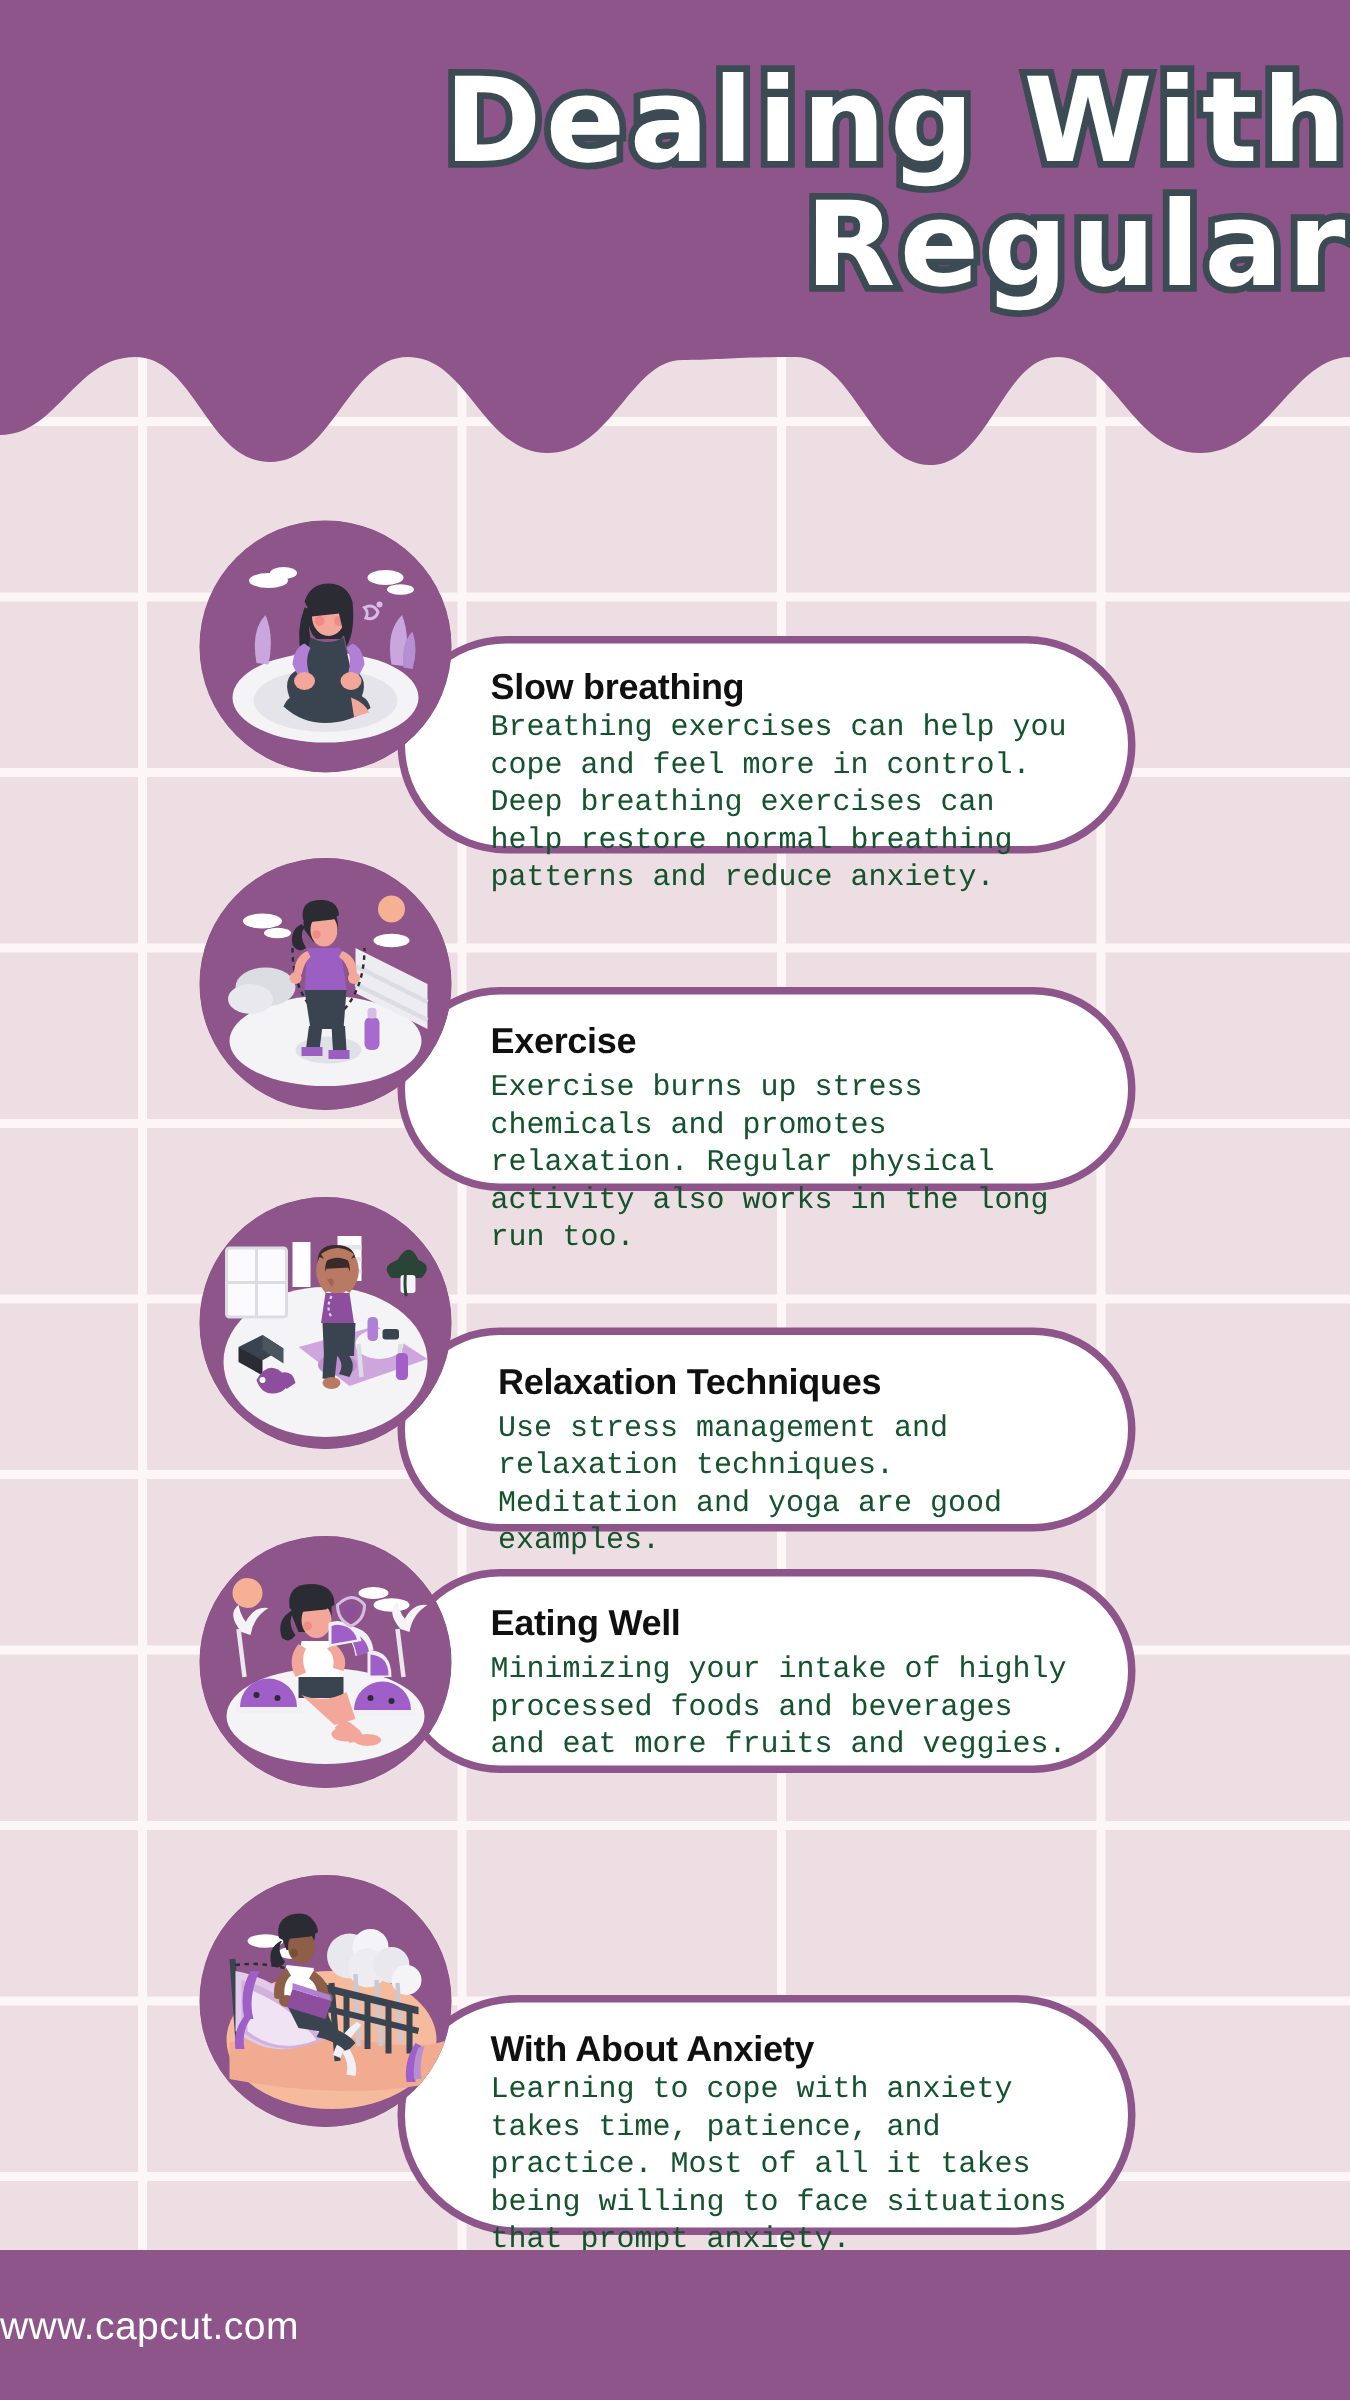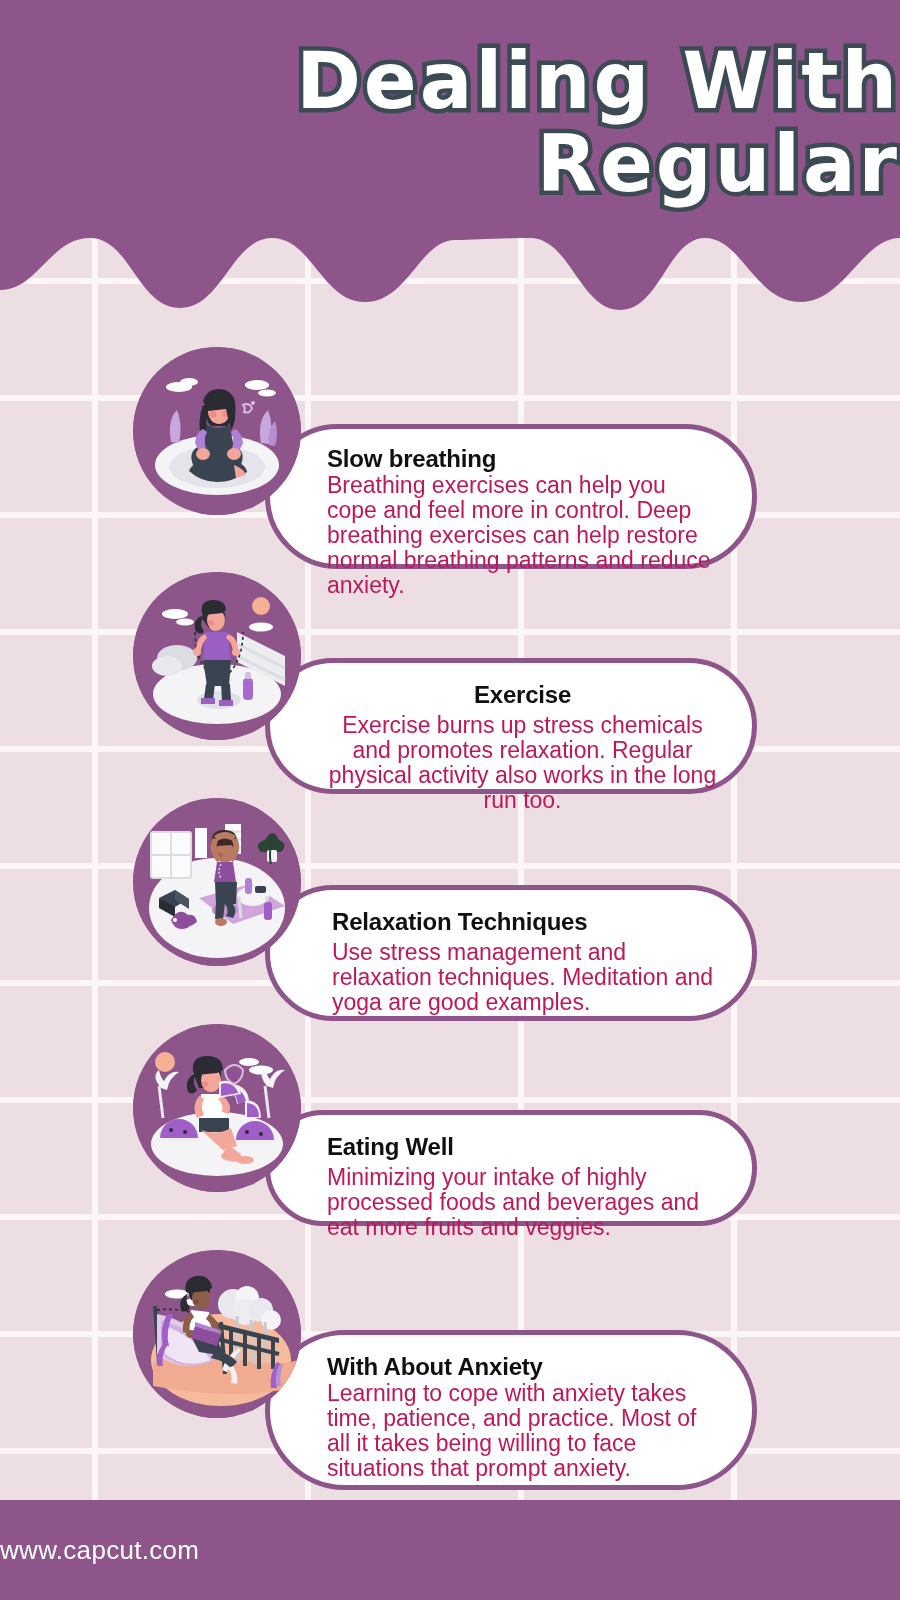--- a/index.html
+++ b/index.html
@@ -68,24 +68,24 @@
     z-index:5;
   }
   .card-title {
     font-size:24px;
     font-weight:700;
     color:#101010;
     letter-spacing:-0.2px;
     font-family:"Liberation Sans", sans-serif;
   }
   .card-body {
-    font-size:23px;
+    font-size:20px;
     line-height:25px;
-    color:#be185d;
-    font-family:Liberation Sans, sans-serif;
+    color:#14532d;
+    font-family:Liberation Mono, monospace;
   }
 
   
   #footer {
     position:absolute; left:0; bottom:0; width:900px; height:100px;
     background:#8d5589; z-index:7;
     display:flex; align-items:center; justify-content:flex-start;
   }
   #footer-url {
     color:#ffffff; font-size:26px; letter-spacing:0.3px;
@@ -130,21 +130,21 @@
       <path d="M102 82 q7 3 8 14 l-7 14 l-6 -3 q6 -13 1 -22 z" fill="#b07fd6"></path>
       <ellipse cx="70" cy="107" rx="7" ry="6" fill="#f2a79a"></ellipse>
       <ellipse cx="101" cy="107" rx="7" ry="6" fill="#f2a79a"></ellipse>
       <path d="M101 118 q10 4 12 10 l-10 3 z" fill="#f2a79a"></path>
       <path d="M110 58 q6 -3 9 3 q-2 6 -8 4 q2 -4 -1 -7 z" fill="none" stroke="#d8bce6" stroke-width="2"></path>
       <circle cx="120" cy="56" r="2" fill="#d8bce6"></circle>
     </svg>
   </div>
 
   <div class="card" style="left:265px; top:658px; width:492px; height:136px; border-radius:68px;">
-    <div style="padding:18px 34px 0 57px;text-align:center;">
+    <div style="padding:18px 34px 0 57px;">
       <div class="card-title">Exercise</div>
       <div class="card-body" style="margin-top:4px;">Exercise burns up stress chemicals and promotes relaxation. Regular physical activity also works in the long run too.</div>
     </div>
   </div>
   <div class="circle" style="left:133px; top:572px;">
     <svg viewBox="0 0 168 168">
       <circle cx="84" cy="84" r="84" fill="#8d5589"></circle>
       <ellipse cx="84" cy="122" rx="64" ry="30" fill="#f4f4f6"></ellipse>
       <circle cx="128" cy="34" r="9" fill="#f6b195"></circle>
       <ellipse cx="42" cy="42" rx="13" ry="5" fill="#ffffff"></ellipse>
@@ -219,21 +219,21 @@
       <path d="M84 64 q-10 -12 -4 -24 l5 2 q-4 10 4 19 z" fill="#b87a63"></path>
       <path d="M100 64 q10 -12 4 -24 l-5 2 q4 10 -4 19 z" fill="#b87a63"></path>
       <path d="M81 38 q11 -8 22 0 l-3 5 q-8 -5 -16 0 z" fill="#b87a63"></path>
       <path d="M38 122 q8 -14 18 -4 q6 8 -2 12 q-12 4 -16 -8 z" fill="#8e4e9e"></path>
       <path d="M52 118 q10 -4 12 6 l-6 4 z" fill="#8e4e9e"></path>
       <circle cx="42" cy="122" r="2" fill="#ffffff"></circle>
       <path d="M88 66 q-4 8 0 14" stroke="#e0d0ea" stroke-width="1.5" fill="none" stroke-dasharray="2 2"></path>
     </svg>
   </div>
 
-  <div class="card" style="left:265px; top:1110px; width:492px; height:116px; border-radius:68px;">
+  <div class="card" style="left:265px; top:1046px; width:492px; height:136px; border-radius:68px;">
     <div style="padding:18px 34px 0 57px;">
       <div class="card-title">Eating Well</div>
       <div class="card-body" style="margin-top:4px;">Minimizing your intake of highly processed foods and beverages and eat more fruits and veggies.</div>
     </div>
   </div>
   <div class="circle" style="left:133px; top:1024px;">
     <svg viewBox="0 0 168 168">
       <circle cx="84" cy="84" r="84" fill="#8d5589"></circle>
       <ellipse cx="84" cy="120" rx="66" ry="32" fill="#f4f4f6"></ellipse>
       <circle cx="32" cy="38" r="10" fill="#f6b195"></circle>

